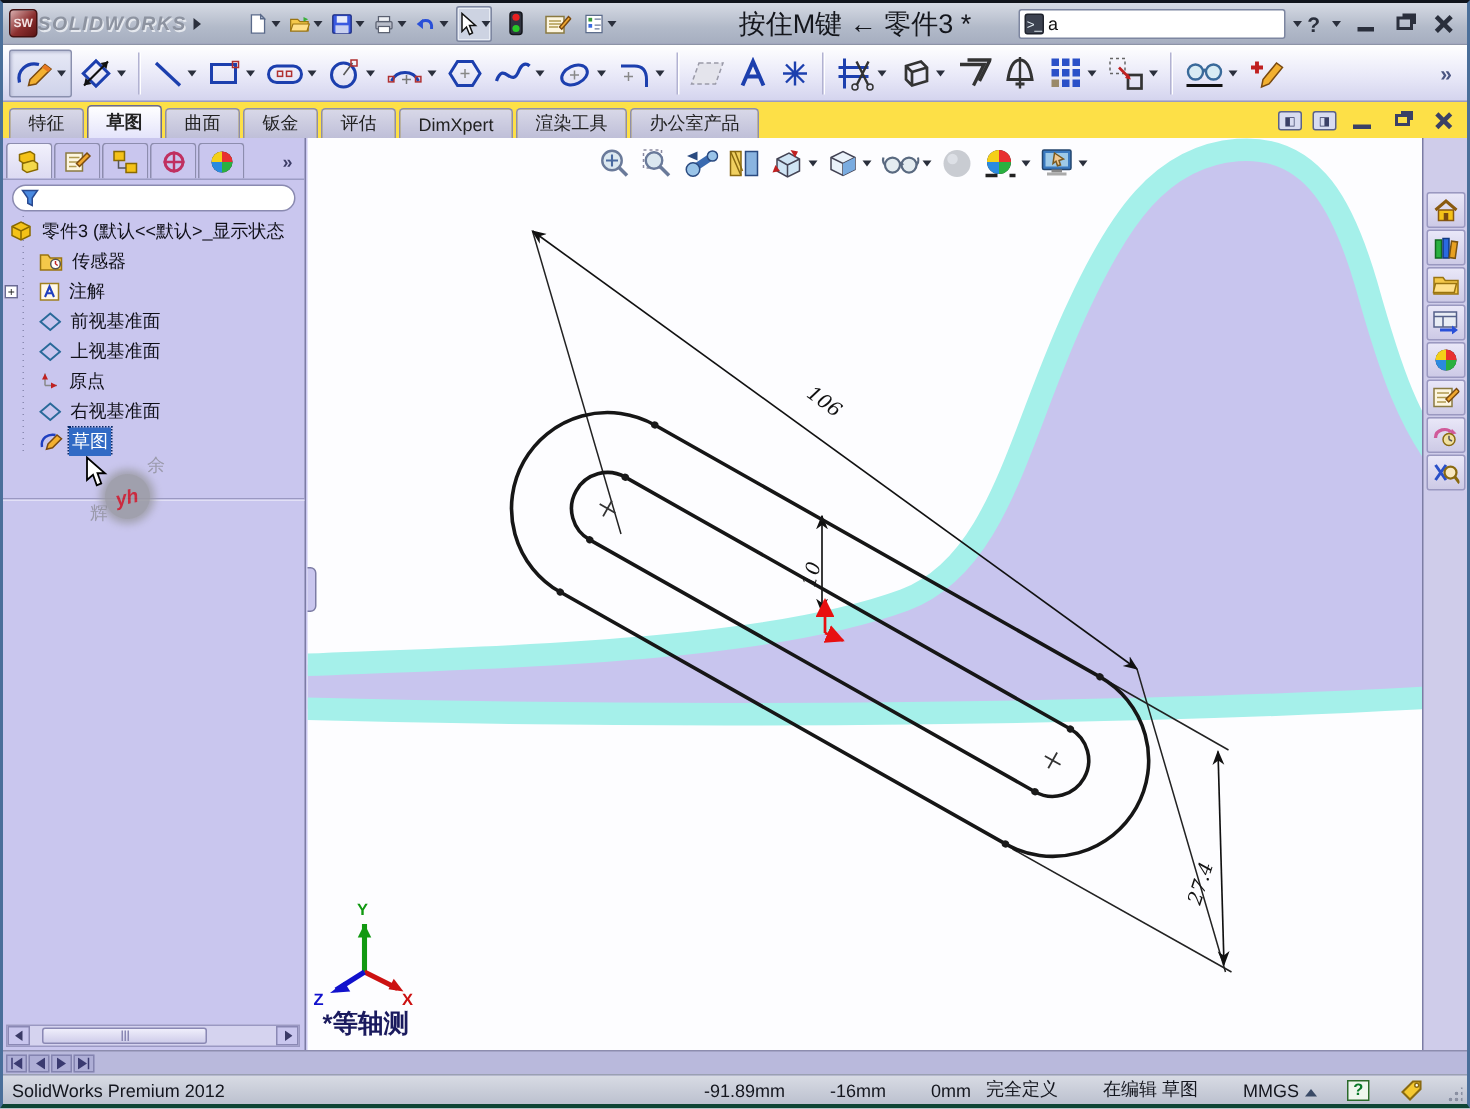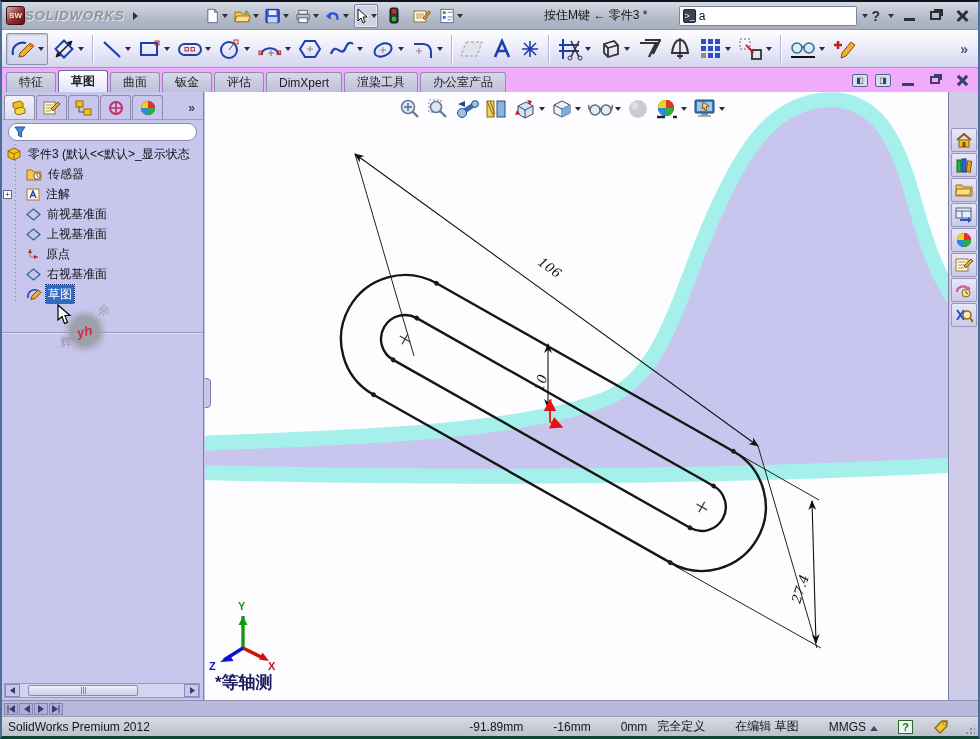--- a/index.html
+++ b/index.html
@@ -19,21 +19,21 @@
   .logo-text { font-size:13px; font-weight:bold; letter-spacing:1px; color:#8d93a0;
     text-shadow:1px 1px 0 #e5e8ee; font-style:italic; }
   .menu-flyout { width:14px; height:18px; display:flex; align-items:center; justify-content:center; }
   .tb-btn { height:24px; min-width:24px; display:flex; align-items:center; justify-content:center;
     border:1px solid transparent; border-radius:2px; }
   .tb-btn.pressed { border:1px solid #7d86a0; background:#cdd3e2; box-shadow:inset 0 0 0 1px #e8ecf4; }
   .dd { width:0; height:0; border-left:3px solid transparent; border-right:3px solid transparent;
     border-top:4px solid #2a2f3c; margin-left:2px; }
   .tri-r { width:0; height:0; border-top:4px solid transparent; border-bottom:4px solid transparent;
     border-left:5px solid #2a2f3c; }
-  .title-text { font-size:12px; color:#14161c; margin-left:76px; white-space:nowrap; }
+  .title-text { font-size:18px; color:#14161c; margin-left:76px; white-space:nowrap; }
   .searchbox { margin-left:28px; width:178px; height:20px; background:#fff; border:1px solid #7d86a0;
     border-radius:2px; display:flex; align-items:center; padding:0 3px; gap:3px; }
   .search-glyph { width:14px; height:14px; background:#3c4250; border:1px solid #20242e; border-radius:2px;
     color:#e8f2f8; font-size:9px; line-height:12px; text-align:center; }
   .search-input { flex:1; border:none; outline:none; font-size:12px; color:#111; background:transparent; }
   .win-glyphs { display:flex; align-items:center; gap:6px; margin-left:10px; margin-right:2px; }
   .help-q { font-size:14px; font-weight:bold; color:#2a2f3c; }
   .wbtn { width:20px; height:16px; display:flex; align-items:center; justify-content:center; }
   .min-bar { width:11px; height:3px; background:#2a2f3c; margin-top:8px; }
   .restore-box { width:11px; height:9px; border:2px solid #2a2f3c; box-shadow:3px -3px 0 -1px #2a2f3c; }
@@ -45,21 +45,21 @@
   .toolbar2 { position:absolute; left:0; top:28px; width:976px; height:38px;
     background:linear-gradient(#ffffff,#e9e9f8 55%,#d4d4ee); border-bottom:1px solid #9a9ac2;
     display:flex; align-items:center; padding:0 4px; gap:1px; }
   .sk-btn { height:32px; display:flex; align-items:center; justify-content:center; padding:0 3px; border-radius:2px; }
   .sk-btn.pressed { border:1px solid #8a90ae; background:linear-gradient(#e7e9f6,#cfd3ea); box-shadow:inset 1px 1px 2px #b8bcd4; }
   .vsep { width:1px; height:28px; background:#b2b2d2; margin:0 4px; box-shadow:1px 0 0 #fff; }
   .toolbar2 svg { display:block; }
   .overflow-chevron { font-size:14px; font-weight:bold; color:#4a5580; margin-left:auto; margin-right:6px; }
 
   
-  .cmdtabs { position:absolute; left:0; top:66px; width:976px; height:24px; background:#f0abfc;
+  .cmdtabs { position:absolute; left:0; top:66px; width:976px; height:24px; background:#fde047;
     display:flex; align-items:flex-end; padding-left:4px; }
   .ctab { height:20px; padding:0 12px; font-size:12px; color:#222; background:linear-gradient(#d8d8e8,#bfbfd8);
     border:1px solid #8d8dae; border-bottom:none; border-radius:3px 3px 0 0; margin-right:2px;
     display:flex; align-items:center; }
   .ctab.active { background:linear-gradient(#ffffff,#e4e4fb); font-weight:bold; height:22px; border-color:#6a6a96; }
   .cmd-right { margin-left:auto; display:flex; align-items:center; gap:7px; padding-right:6px; padding-bottom:4px; }
   .doc-btn { width:16px; height:13px; border:1px solid #5a628a; border-radius:2px; background:#d8dcf0;
     display:flex; align-items:center; justify-content:center; font-size:8px; color:#3a4066; }
   .doc-min { width:12px; height:3px; background:#3a4066; margin-top:9px; }
   .doc-restore { width:10px; height:8px; border:2px solid #3a4066; box-shadow:3px -3px 0 -1px #3a4066; }

